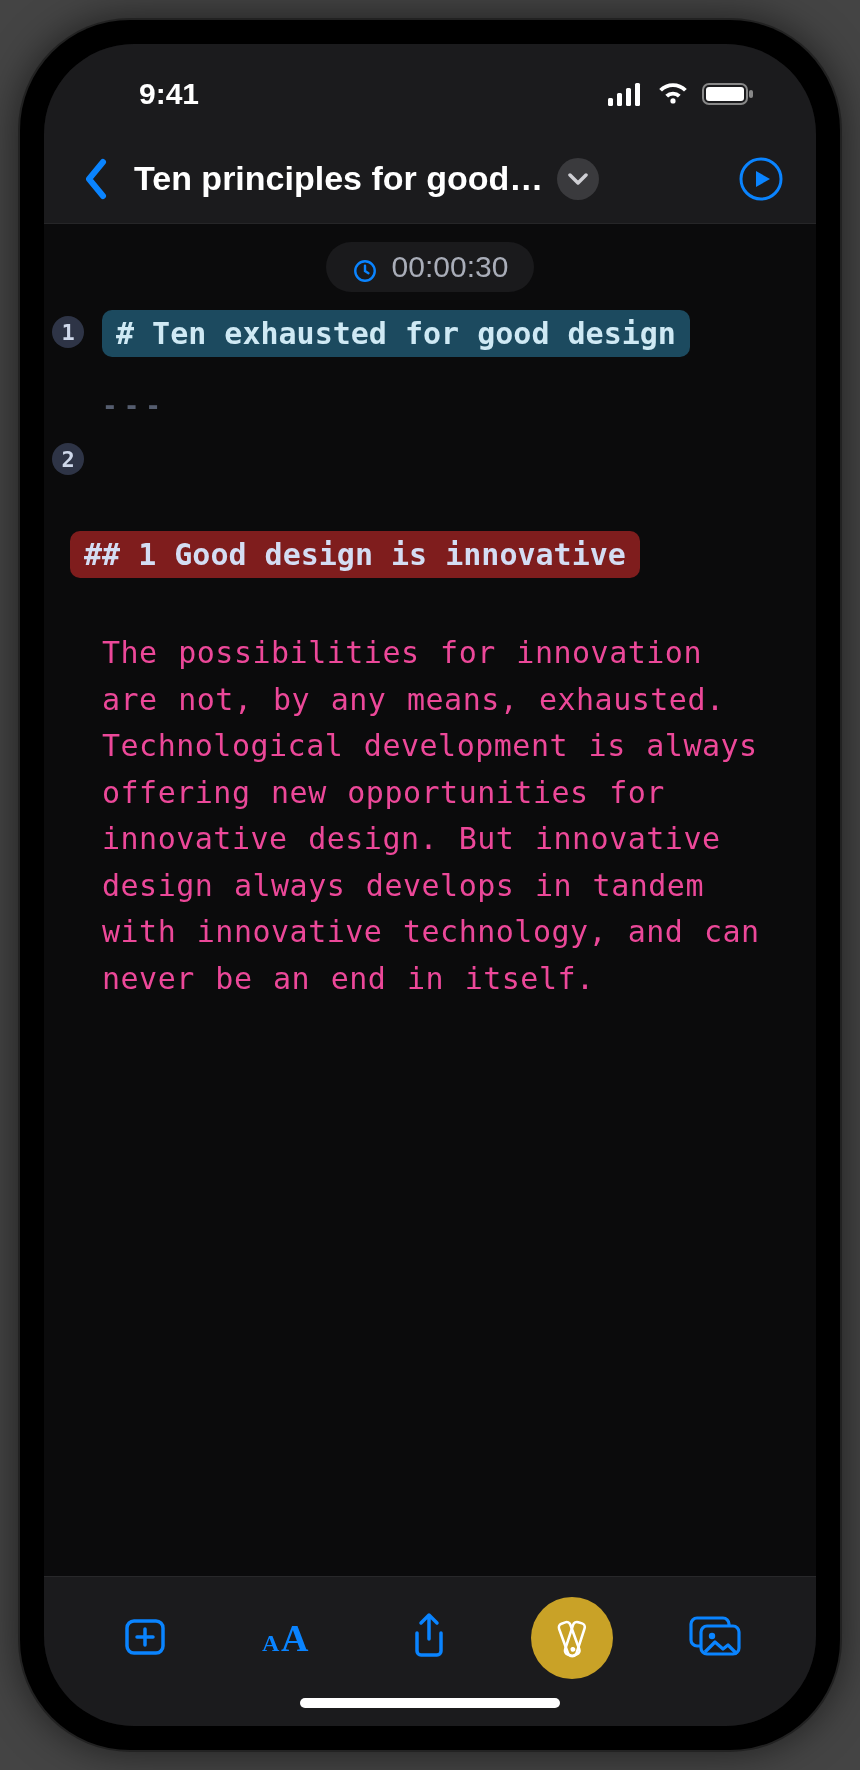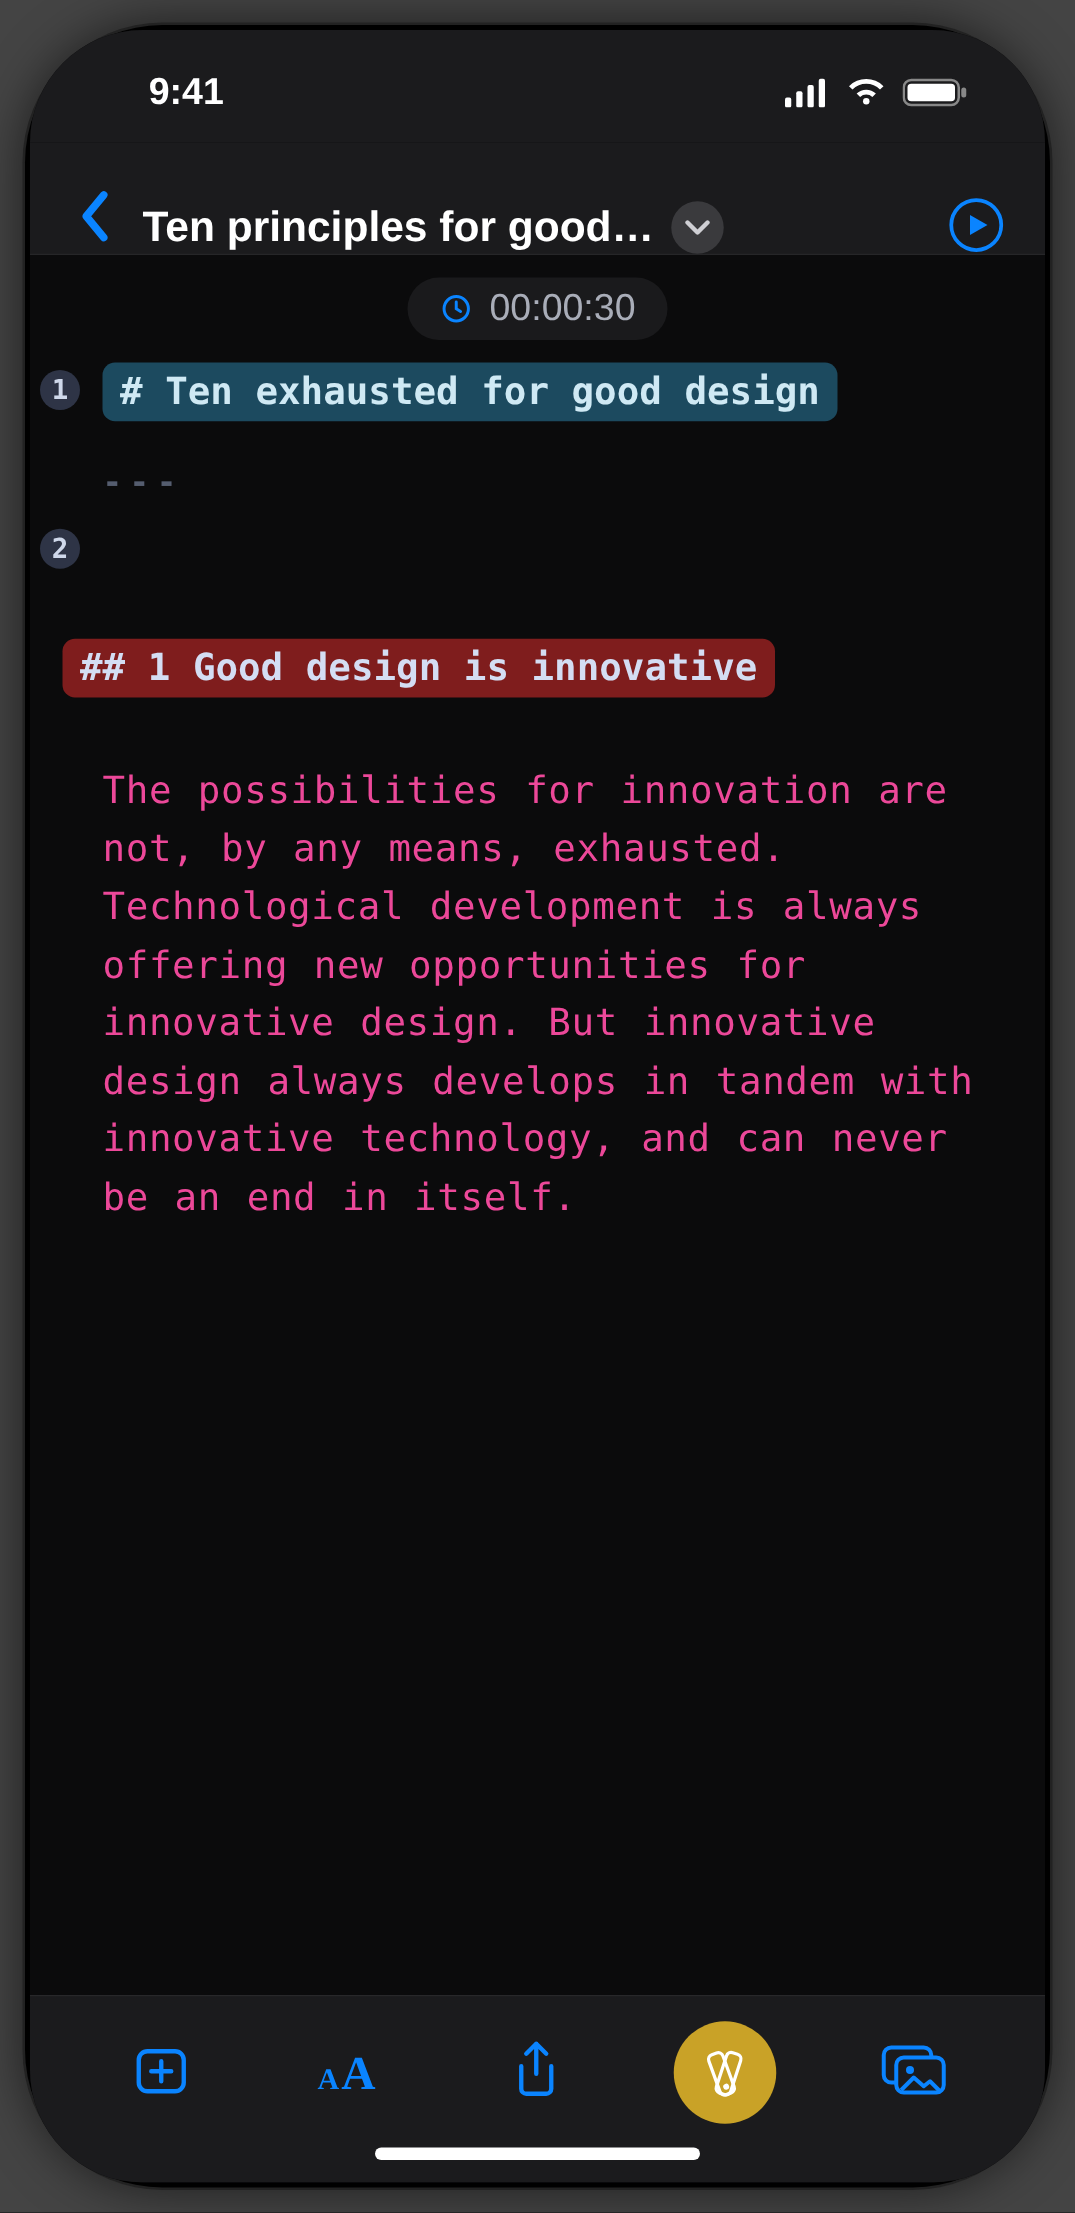--- a/index.html
+++ b/index.html
@@ -6,21 +6,21 @@
   body {
     background: #444;
     display: flex; justify-content: center; align-items: center;
     min-height: 100vh;
     font-family: -apple-system, "SF Pro Text", "Helvetica Neue", Arial, sans-serif;
   }
   .device {
     width: 820px; height: 1730px;
     background: #000;
     border-radius: 110px;
-    padding: 4px;
+    padding: 24px;
     box-shadow: 0 0 0 2px #222, 0 0 40px rgba(0,0,0,.6);
     position: relative;
   }
   .screen {
     width: 100%; height: 100%;
     background: #0b0b0c;
     border-radius: 90px;
     overflow: hidden;
     display: flex; flex-direction: column;
     position: relative;
@@ -32,21 +32,21 @@
     padding: 10px 60px 0 95px;
     background: #1b1b1d;
     color: #fff;
     flex-shrink: 0;
   }
   .status-time { font-size: 30px; font-weight: 700; }
   .status-icons { display: flex; align-items: center; gap: 12px; }
   
   .nav-bar {
     height: 90px;
-    display: flex; align-items: flex-end;
+    display: flex; align-items: center;
     padding: 0 32px;
     background: #1b1b1d;
     border-bottom: 1px solid rgba(255,255,255,.05);
     gap: 18px;
     flex-shrink: 0;
   }
   .back-btn { width: 40px; height: 60px; display:flex;align-items:center;justify-content:center; }
   .title-wrap { display:flex; align-items:center; gap:14px; }
   .nav-title {
     font-size: 34px; font-weight: 700; color: #fff;
@@ -56,21 +56,21 @@
   .dropdown-chip {
     width: 42px; height: 42px; border-radius: 50%;
     background: #3a3a3d; display:flex;align-items:center;justify-content:center;
   }
   .play-btn { margin-left: auto; width:46px;height:46px;display:flex;align-items:center;justify-content:center; }
   
   .timer-row { display:flex; justify-content:center; padding: 18px 0 8px; flex-shrink:0; }
   .timer-pill {
     background: #1a1a1c; border-radius: 40px;
     padding: 8px 26px;
-    display:flex; align-items:center; gap:14px;
+    display:flex; align-items:flex-end; gap:14px;
     color:#a9adb8; font-size:30px; font-weight:500;
   }
   .timer-pill svg { width:26px; height:26px; }
   
   .editor {
     flex:1 1 auto; overflow:auto;
     padding: 10px 28px 20px 50px;
     font-family: "SF Mono", ui-monospace, Menlo, Consolas, monospace;
     font-size: 30px;
     color:#d5d8de;

